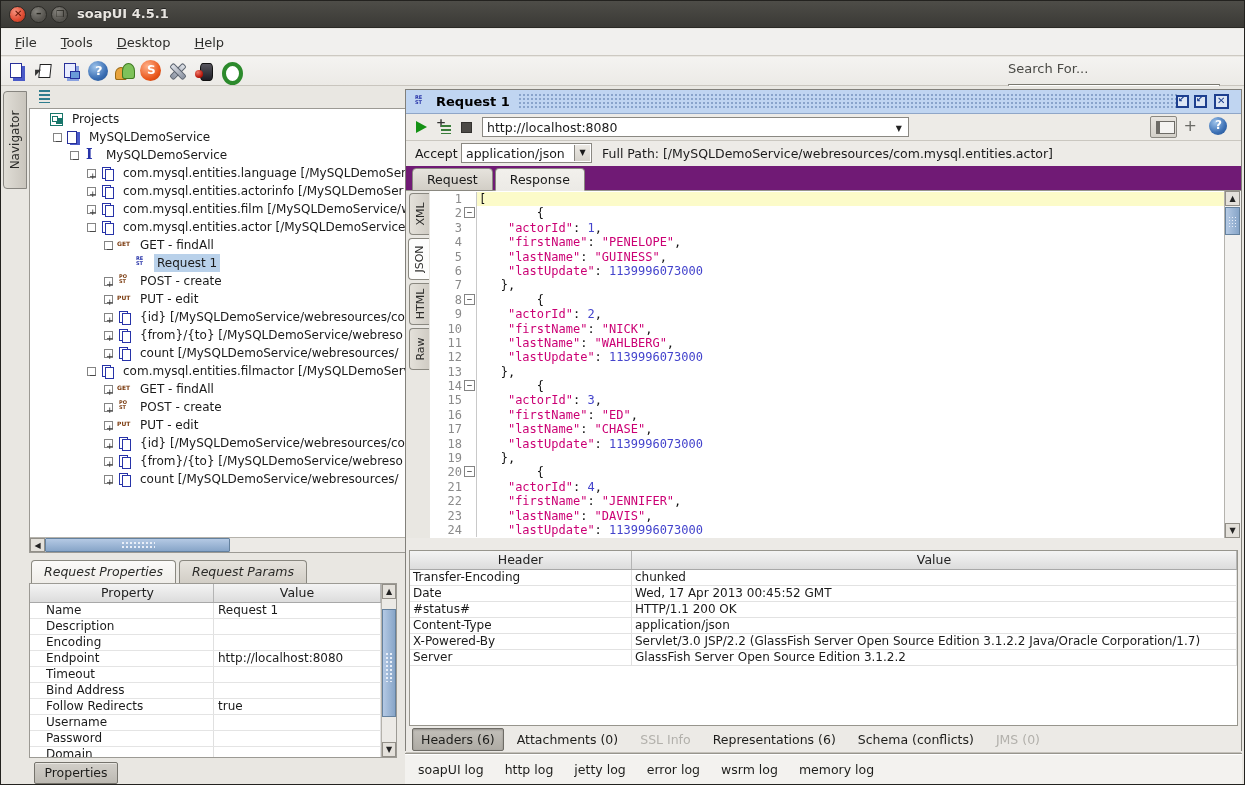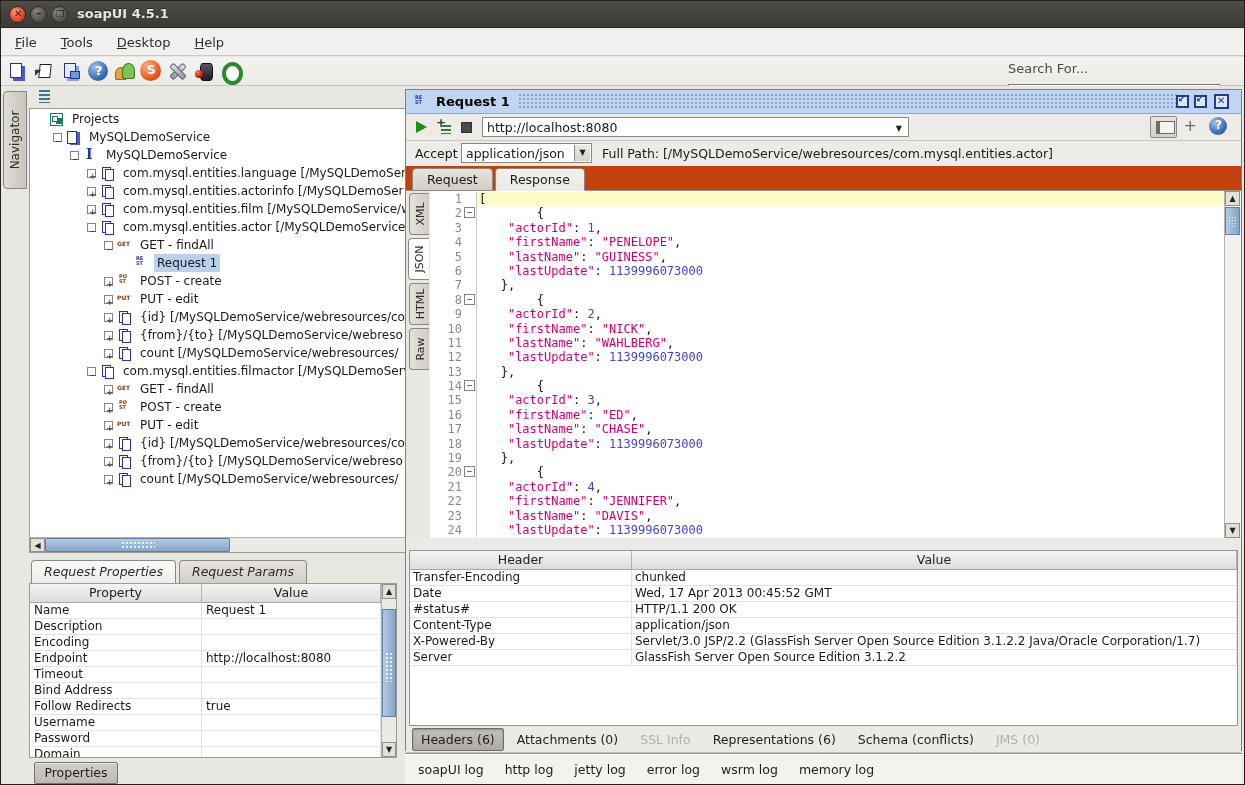--- a/index.html
+++ b/index.html
@@ -97,21 +97,21 @@
   
   .props-tabs { position:absolute; left:30px; top:474px; height:23px; display:flex; }
   .ptab { height:23px; padding:3px 12px 0 12px; border:1px solid #8a8880; border-bottom:none; border-radius:4px 4px 0 0; margin-right:3px;
     background:linear-gradient(#e6e3dd,#d2cec6); font-size:12.5px; color:#2a2a28;font-style:italic; }
   .ptab.active { background:linear-gradient(#fbfaf9,#efede9); position:relative; z-index:2; }
   .props-box { position:absolute; left:28px; top:497px; width:368px; height:175px; background:#fff; border:1px solid #9c9a94; overflow:hidden; }
   .grid-head { display:flex; height:19px; background:linear-gradient(#f4f4f4,#dcdcdc); border-bottom:1px solid #a8a8a8; }
   .grid-head div { text-align:center; font-size:12.5px; padding-top:1px; color:#222; border-right:1px solid #b4b4b4; }
   .grid-row { display:flex; height:16px; line-height:15px; border-bottom:1px solid #e4e4e4; }
   .grid-row div { overflow:hidden; white-space:nowrap; padding-left:4px; border-right:1px solid #e0e0e0; }
-  .props-col1 { width:172px; flex:0 0 172px; }
+  .props-col1 { width:172px; flex:0 0 172px;margin-left:12px; }
   .props-col2 { flex:1; }
   .props-rows { position:absolute; left:0; top:19px; right:15px; bottom:0; }
   .props-head { margin-right:15px; }
   .vscroll { position:absolute; right:0; top:0; width:15px; bottom:0; background:#eceae6; border-left:1px solid #b5b2ab; }
   .vs-btn { position:absolute; left:0; width:14px; height:15px; background:#e4e1db; border:1px solid #928f88; text-align:center; font-size:8px; line-height:14px; color:#222; }
   .vs-up { top:0; } .vs-down { bottom:0; }
   .vs-thumb { position:absolute; left:0; top:25px; width:14px; height:108px; border:1px solid #64819e;
     background:linear-gradient(to right,#b4c9e4,#87a5c8); }
   .vs-thumb::after { content:""; position:absolute; left:2px; top:42px; width:9px; height:30px;
     background-image:radial-gradient(#e8eef8 1px, transparent 1px); background-size:4px 4px; }
@@ -145,21 +145,21 @@
   .editor-btn::after { content:""; position:absolute; left:5px; top:4px; width:14px; height:11px; background:#f4f3f1; border:1px solid #6d6b66; border-left-width:4px; }
   .plus-icon { position:absolute; right:44px; top:2px; font-size:16px; color:#6a6a66; }
   .req-help { position:absolute; right:14px; top:3px; }
 
   .accept-row { position:relative; height:25px; background:#edebe7; }
   .accept-label { position:absolute; left:9px; top:5px; font-size:12.5px; }
   .accept-combo { position:absolute; left:55px; top:2px; width:131px; height:20px; background:#fff; border:1px solid #8a8882; font-size:12.5px; padding:2px 2px 0 4px; white-space:nowrap; overflow:hidden; }
   .accept-combo .cbtn { position:absolute; right:1px; top:1px; width:16px; height:16px; background:linear-gradient(#ece9e4,#d6d3cc); border-left:1px solid #8a8882; text-align:center; font-size:8px; line-height:16px; }
   .fullpath { position:absolute; left:196px; top:5px; font-size:12.5px; color:#1b1b1b; }
 
-  .reqres-tabs { position:relative; height:25px; background:#c2410c; border-bottom:1px solid #97958d; padding-left:6px; display:flex; align-items:flex-end; }
+  .reqres-tabs { position:relative; height:25px; background:#701a75; border-bottom:1px solid #97958d; padding-left:6px; display:flex; align-items:flex-end; }
   .rtab { height:23px; padding:3px 14px 0 14px; border:1px solid #8a8880; border-radius:4px 4px 0 0; margin-right:2px; font-size:12.5px;
     background:linear-gradient(#e6e3dd,#d2cec6); position:relative; top:1px; }
   .rtab.active { background:linear-gradient(#f2f0ec,#eceae6); border-bottom:1px solid #eceae6; z-index:2; }
 
   
   .editor { position:relative; height:347px; background:#fff; display:flex; }
   .vtabs { flex:0 0 24px; background:#e9e7e2; padding-top:2px; }
   .vtab { position:relative; width:20px; margin-left:3px; height:42px; margin-bottom:3px; border:1px solid #8a8880; border-right:none; border-radius:4px 0 0 4px;
     background:linear-gradient(to right,#e4e1da,#d0ccc4); }
   .vtab.active { width:21px; margin-left:2px; background:#fdfdfc; }

